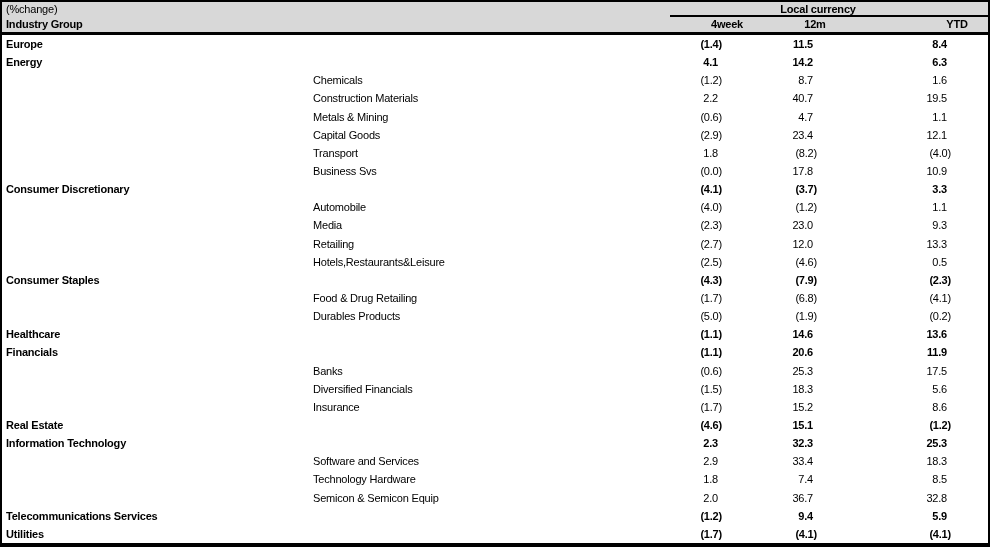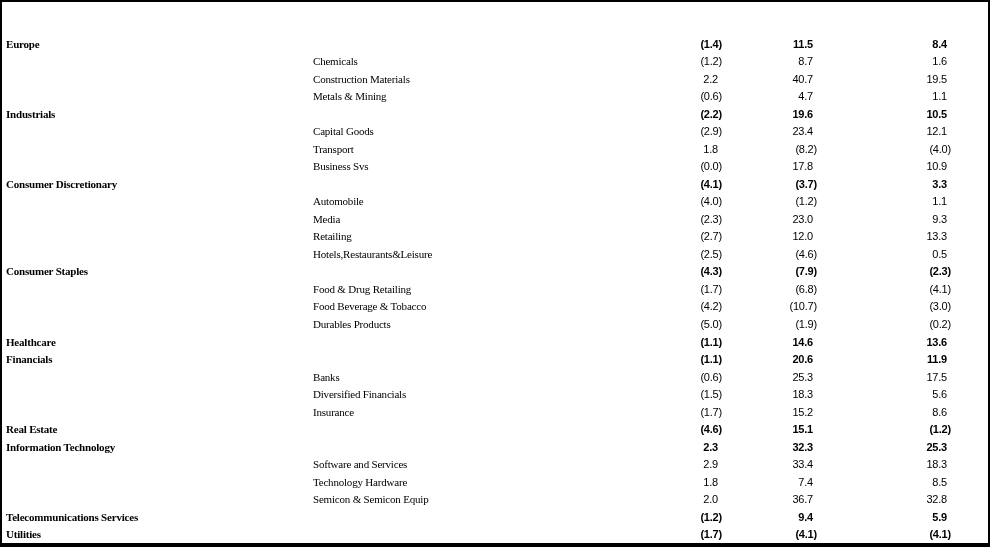--- a/index.html
+++ b/index.html
@@ -78,21 +78,20 @@
   .row {
     flex: 1;
     position: relative;
   }
   .row .label {
     position: absolute;
     left: 4px;
     top: 50%;
     transform: translateY(-50%);
     white-space: nowrap;
-    font-family: Liberation Serif, serif;
   }
   .row .label.indent { left: 311px; }
   .row.bold .label,
   .row.bold .num { font-weight: bold; }
   .num {
     position: absolute;
     top: 50%;
     transform: translateY(-50%);
     width: 74px;
     text-align: right;
@@ -102,52 +101,65 @@
   .num.c2 { right: 175px; }
   .num.c3 { right: 41px; }
   
   .num.neg { margin-right: -4px; }
 </style>
 </head>
 <body>
 
 <div class="perf-table">
 
+  <div class="header-band" style="background: rgb(216, 216, 216);">
+    <div class="hrow">
+      <span class="hlabel">(%change)</span>
+      <span class="currency-label">Local currency</span>
+      <div class="currency-underline"></div>
+    </div>
+    <div class="hrow">
+      <span class="hlabel bold">Industry Group</span>
+      <span class="colhead ch1">4week</span>
+      <span class="colhead ch2">12m</span>
+      <span class="colhead ch3">YTD</span>
+    </div>
+  </div>
 
   <div class="tbody" id="tbody">
       <div class="row bold">
         <span class="label">Europe</span>
         <span class="num c1 neg">(1.4)</span>
         <span class="num c2">11.5</span>
         <span class="num c3">8.4</span>
       </div>
+      <div class="row bold">
+        <span class="label">Energy</span>
+        <span class="num c1">4.1</span>
+        <span class="num c2">14.2</span>
+        <span class="num c3">6.3</span>
+      </div>
       <div class="row">
         <span class="label indent">Chemicals</span>
         <span class="num c1 neg">(1.2)</span>
         <span class="num c2">8.7</span>
         <span class="num c3">1.6</span>
       </div>
       <div class="row">
         <span class="label indent">Construction Materials</span>
         <span class="num c1">2.2</span>
         <span class="num c2">40.7</span>
         <span class="num c3">19.5</span>
       </div>
       <div class="row">
         <span class="label indent">Metals &amp; Mining</span>
         <span class="num c1 neg">(0.6)</span>
         <span class="num c2">4.7</span>
         <span class="num c3">1.1</span>
       </div>
-      <div class="row bold">
-        <span class="label">Industrials</span>
-        <span class="num c1 neg">(2.2)</span>
-        <span class="num c2">19.6</span>
-        <span class="num c3">10.5</span>
-      </div>
       <div class="row">
         <span class="label indent">Capital Goods</span>
         <span class="num c1 neg">(2.9)</span>
         <span class="num c2">23.4</span>
         <span class="num c3">12.1</span>
       </div>
       <div class="row">
         <span class="label indent">Transport</span>
         <span class="num c1">1.8</span>
         <span class="num c2 neg">(8.2)</span>
@@ -195,26 +207,20 @@
         <span class="num c2 neg">(7.9)</span>
         <span class="num c3 neg">(2.3)</span>
       </div>
       <div class="row">
         <span class="label indent">Food &amp; Drug Retailing</span>
         <span class="num c1 neg">(1.7)</span>
         <span class="num c2 neg">(6.8)</span>
         <span class="num c3 neg">(4.1)</span>
       </div>
       <div class="row">
-        <span class="label indent">Food Beverage &amp; Tobacco</span>
-        <span class="num c1 neg">(4.2)</span>
-        <span class="num c2 neg">(10.7)</span>
-        <span class="num c3 neg">(3.0)</span>
-      </div>
-      <div class="row">
         <span class="label indent">Durables Products</span>
         <span class="num c1 neg">(5.0)</span>
         <span class="num c2 neg">(1.9)</span>
         <span class="num c3 neg">(0.2)</span>
       </div>
       <div class="row bold">
         <span class="label">Healthcare</span>
         <span class="num c1 neg">(1.1)</span>
         <span class="num c2">14.6</span>
         <span class="num c3">13.6</span>

